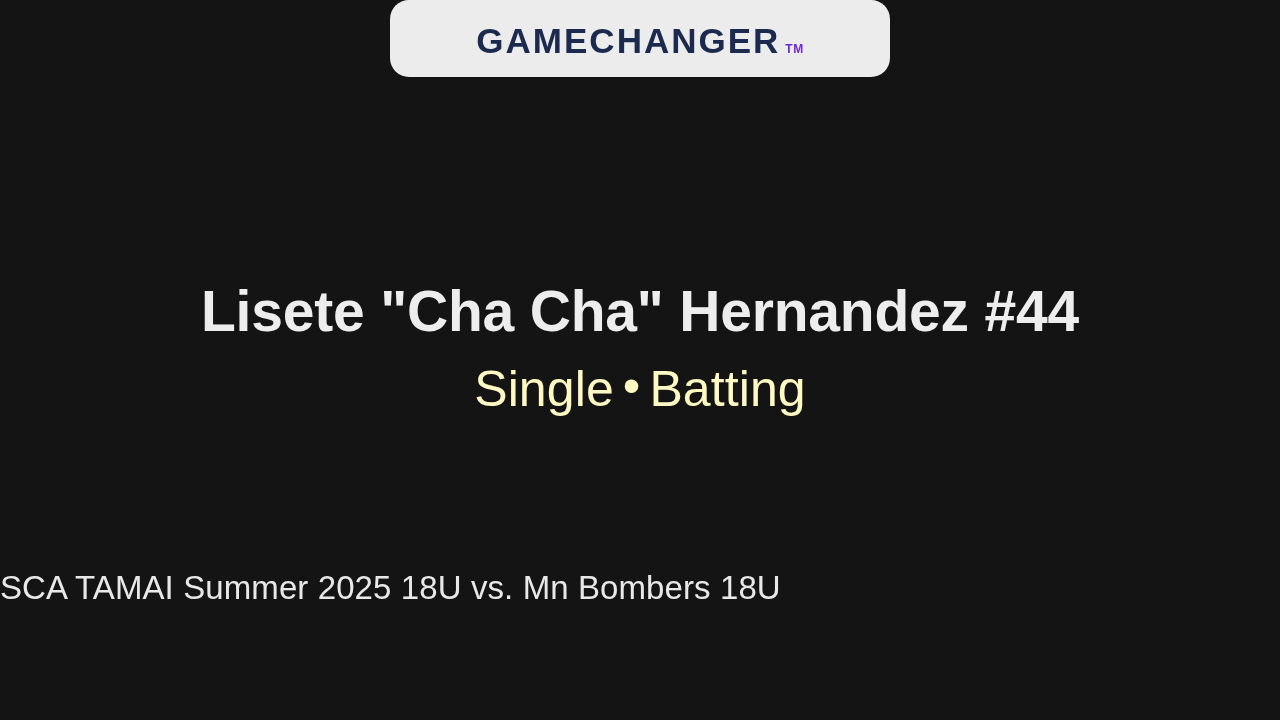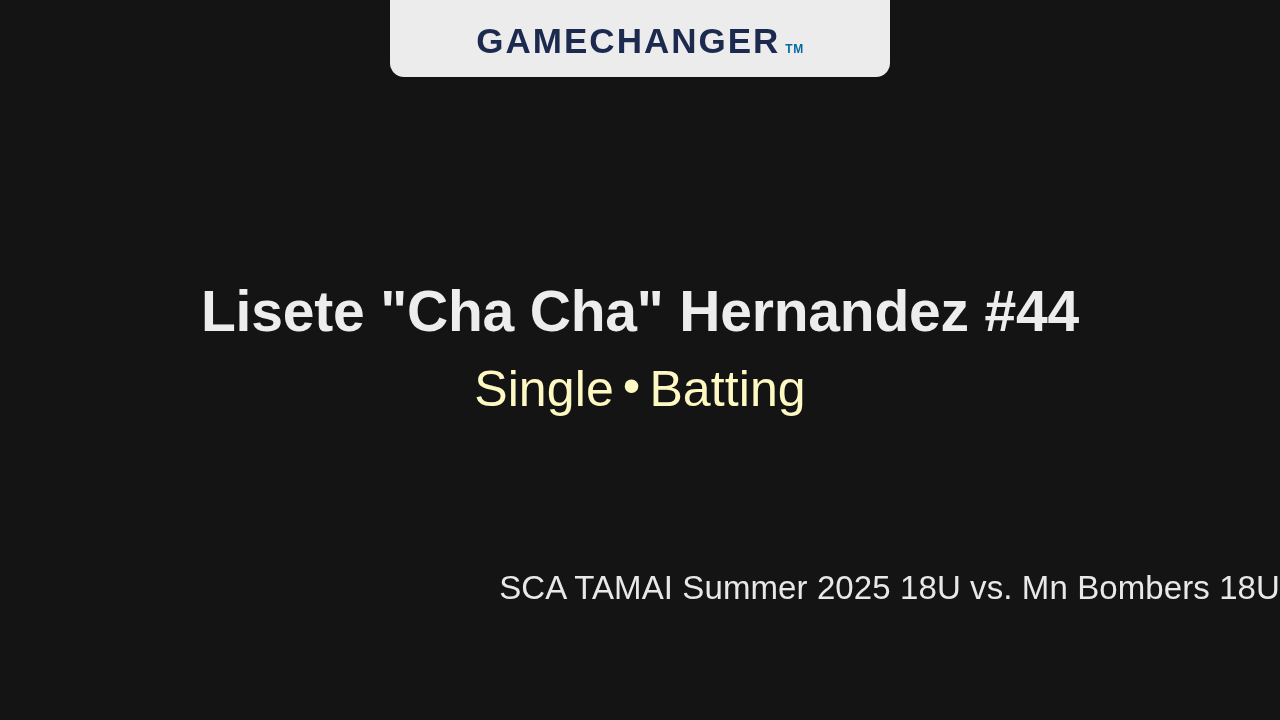--- a/index.html
+++ b/index.html
@@ -33,20 +33,21 @@
     width: 500px;
     height: 77px;
     background: #ECECEC;
     border-bottom-left-radius: 14px;
     border-bottom-right-radius: 14px;
     display: flex;
     align-items: center;
     justify-content: center;
     box-sizing: border-box;
     padding-top: 4px;
+    border-radius: 19px;
   }
 
   .brand-lockup {
     display: flex;
     align-items: flex-end;
     justify-content: center;
     line-height: 1;
   }
 
   .brand-wordmark {
@@ -57,21 +58,21 @@
     color: #1B2A4E;
     line-height: 1;
     white-space: nowrap;
   }
 
   .brand-tm {
     font-family: "Liberation Sans", sans-serif;
     font-size: 12px;
     font-weight: 700;
     letter-spacing: 0.5px;
-    color: #0369a1;
+    color: #6d28d9;
     line-height: 1;
     margin-left: 5px;
     margin-bottom: 3px;
     text-align: right;
   }
 
   
   .play-block {
     position: absolute;
     left: 0;
@@ -104,24 +105,24 @@
 
   .play-subtitle .sep {
     display: inline-block;
     margin: 0 9px;
     vertical-align: 0.06em;
   }
 
   
   .game-caption {
     position: absolute;
-    left: 8px;
+    left: 0;
     right: 0;
     top: 568px;
-    text-align: right;
+    text-align: left;
     font-family: "Liberation Sans", sans-serif;
     font-size: 33px;
     font-weight: 400;
     color: #E8E8E8;
     line-height: 1.2;
     letter-spacing: 0.1px;
     white-space: nowrap;
   }
 </style>
 </head>

